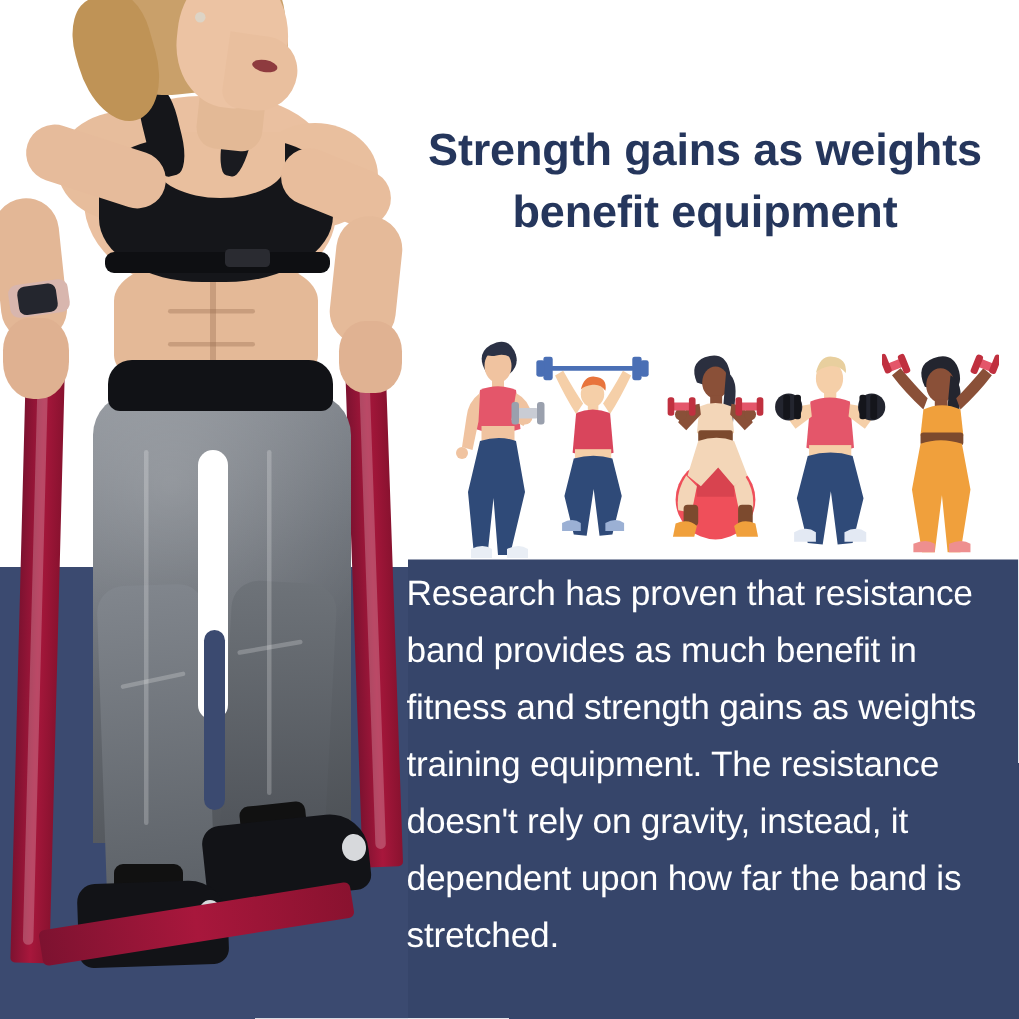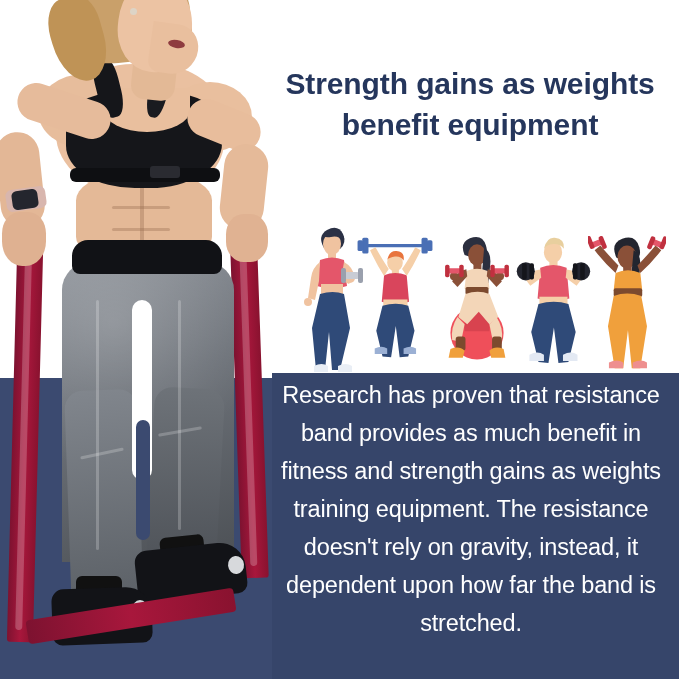--- a/index.html
+++ b/index.html
@@ -190,39 +190,39 @@
   .band-bottom{
     left:26px;top:604px;width:210px;height:24px;
     transform:rotate(-9deg);border-radius:4px;
   }
   .band-sheen{
     position:absolute;width:7px;background:rgba(255,255,255,.22);border-radius:4px;
   }
 
   
   .heading{
-    position:absolute;left:266px;top:63px;width:408px;
+    position:absolute;left:266px;top:80px;width:408px;
     text-align:center;color:#25365c;
     font-size:30px;font-weight:bold;line-height:1.38;
     letter-spacing:-.1px;
   }
 
   
   .figures{
     position:absolute;left:286px;top:214px;width:390px;height:160px;
   }
   .fig{position:absolute;top:0;width:78px;height:160px;}
   .f1{left:8px;}  .f2{left:70px;}  .f3{left:152px;}
   .f4{left:228px;} .f5{left:302px;}
 
   
   .body-text{
     position:absolute;left:271px;top:376px;width:400px;
     color:#ffffff;font-size:23.5px;line-height:1.62;
-    font-weight:400;letter-spacing:-.15px;text-align:center;
+    font-weight:400;letter-spacing:-.15px;
   }
   .body-text p{margin:0;}
 </style>
 </head>
 <body>
 
 <div class="canvas">
 
   <div class="navy-panel"></div>
 

